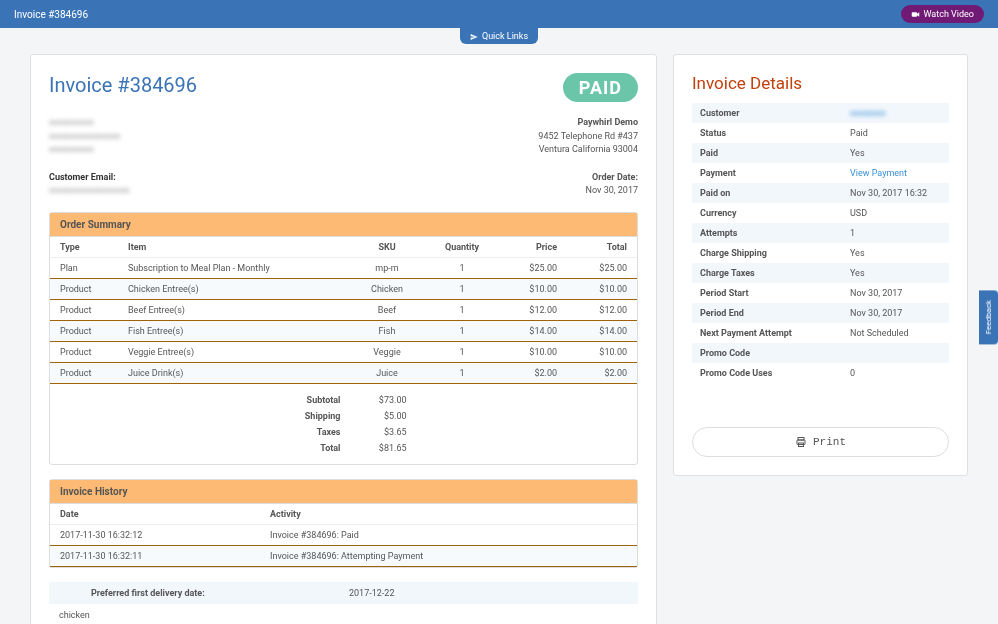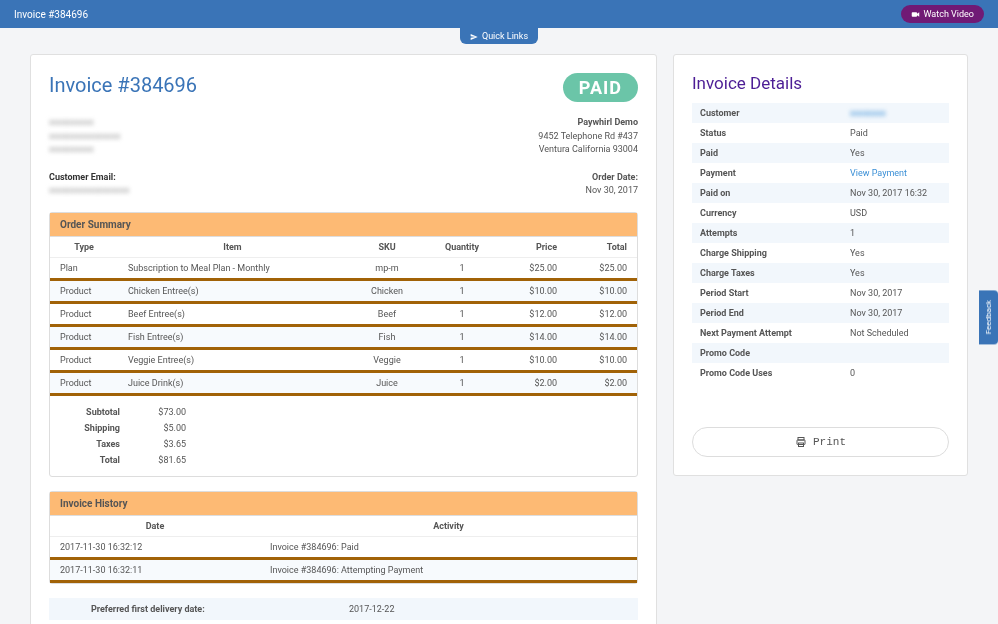--- a/index.html
+++ b/index.html
@@ -18,34 +18,34 @@
 .paid-stamp{background:#6bc5a8;color:#fff;font-weight:700;font-size:18px;padding:4px 16px;border-radius:16px;letter-spacing:1px;}
 .addr-row{display:flex;justify-content:space-between;margin-bottom:14px;font-size:9px;line-height:1.5;}
 .addr-left{color:#333;}
 .blur{filter:blur(2px);color:#999;}
 .addr-right{text-align:right;}
 .addr-right strong,.addr-left strong{font-weight:700;}
 .panel{border:1px solid #ddd;border-radius:3px;margin-bottom:14px;}
 .panel-head{background:#fdba74;padding:6px 10px;font-weight:700;font-size:10px;border-bottom:1px solid #ddd;}
 .panel-body{padding:0;}
 table{width:100%;border-collapse:collapse;font-size:9px;}
-th{text-align:center;padding:5px 10px;font-weight:700;border-bottom:1px solid #eee;}
+th{text-align:left;padding:5px 10px;font-weight:700;border-bottom:1px solid #eee;}
 th.r,td.r{text-align:right;}
 th.c,td.c{text-align:center;}
-td{padding:5px 10px;border-bottom:3px solid #a16207;margin-top:27px;}
+td{padding:5px 10px;border-bottom:1px solid #a16207;margin-top:27px;}
 .stripe tr:nth-child(even) td{background:#f7fafd;}
 .totals{padding:8px 10px;text-align:right;font-size:9px;line-height:1.8;}
-.totals div{display:flex;justify-content:flex-start;gap:16px;}
+.totals div{display:flex;justify-content:center;gap:16px;}
 .totals .lbl{font-weight:700;width:60px;text-align:right;}
 .totals .val{width:50px;text-align:right;}
 .custom-fields{margin-top:14px;}
 .cf-row{display:flex;font-size:9px;padding:6px 10px;}
 .cf-row:nth-child(odd){background:#f2f7fc;}
 .cf-label{flex:0 0 290px;font-weight:700;padding-left:32px;}
-.side-title{color:#4c1d95;font-size:17px;font-weight:400;margin-bottom:10px;}
+.side-title{color:#c2410c;font-size:17px;font-weight:400;margin-bottom:10px;}
 .detail-row{display:flex;font-size:9px;padding:5px 8px;}
 .detail-row:nth-child(odd){background:#f2f7fc;}
 .dk{flex:0 0 150px;font-weight:700;}
 .dv{flex:1;}
 .linklike{color:#3a8fd6;cursor:pointer;}
 .print-btn{border:1px solid #ddd;border-radius:18px;padding:8px;text-align:center;font-size:11px;cursor:pointer;margin-top:44px;display:flex;align-items:center;justify-content:center;gap:6px;font-family:Liberation Mono, monospace;}
 .feedback{position:fixed;right:0;top:290px;background:#3a74b7;color:#fff;font-size:8px;padding:10px 5px;border-radius:4px 0 0 4px;writing-mode:vertical-rl;transform:rotate(180deg);cursor:pointer;}
 svg{display:inline-block;vertical-align:middle;}
 </style>
 </head>

